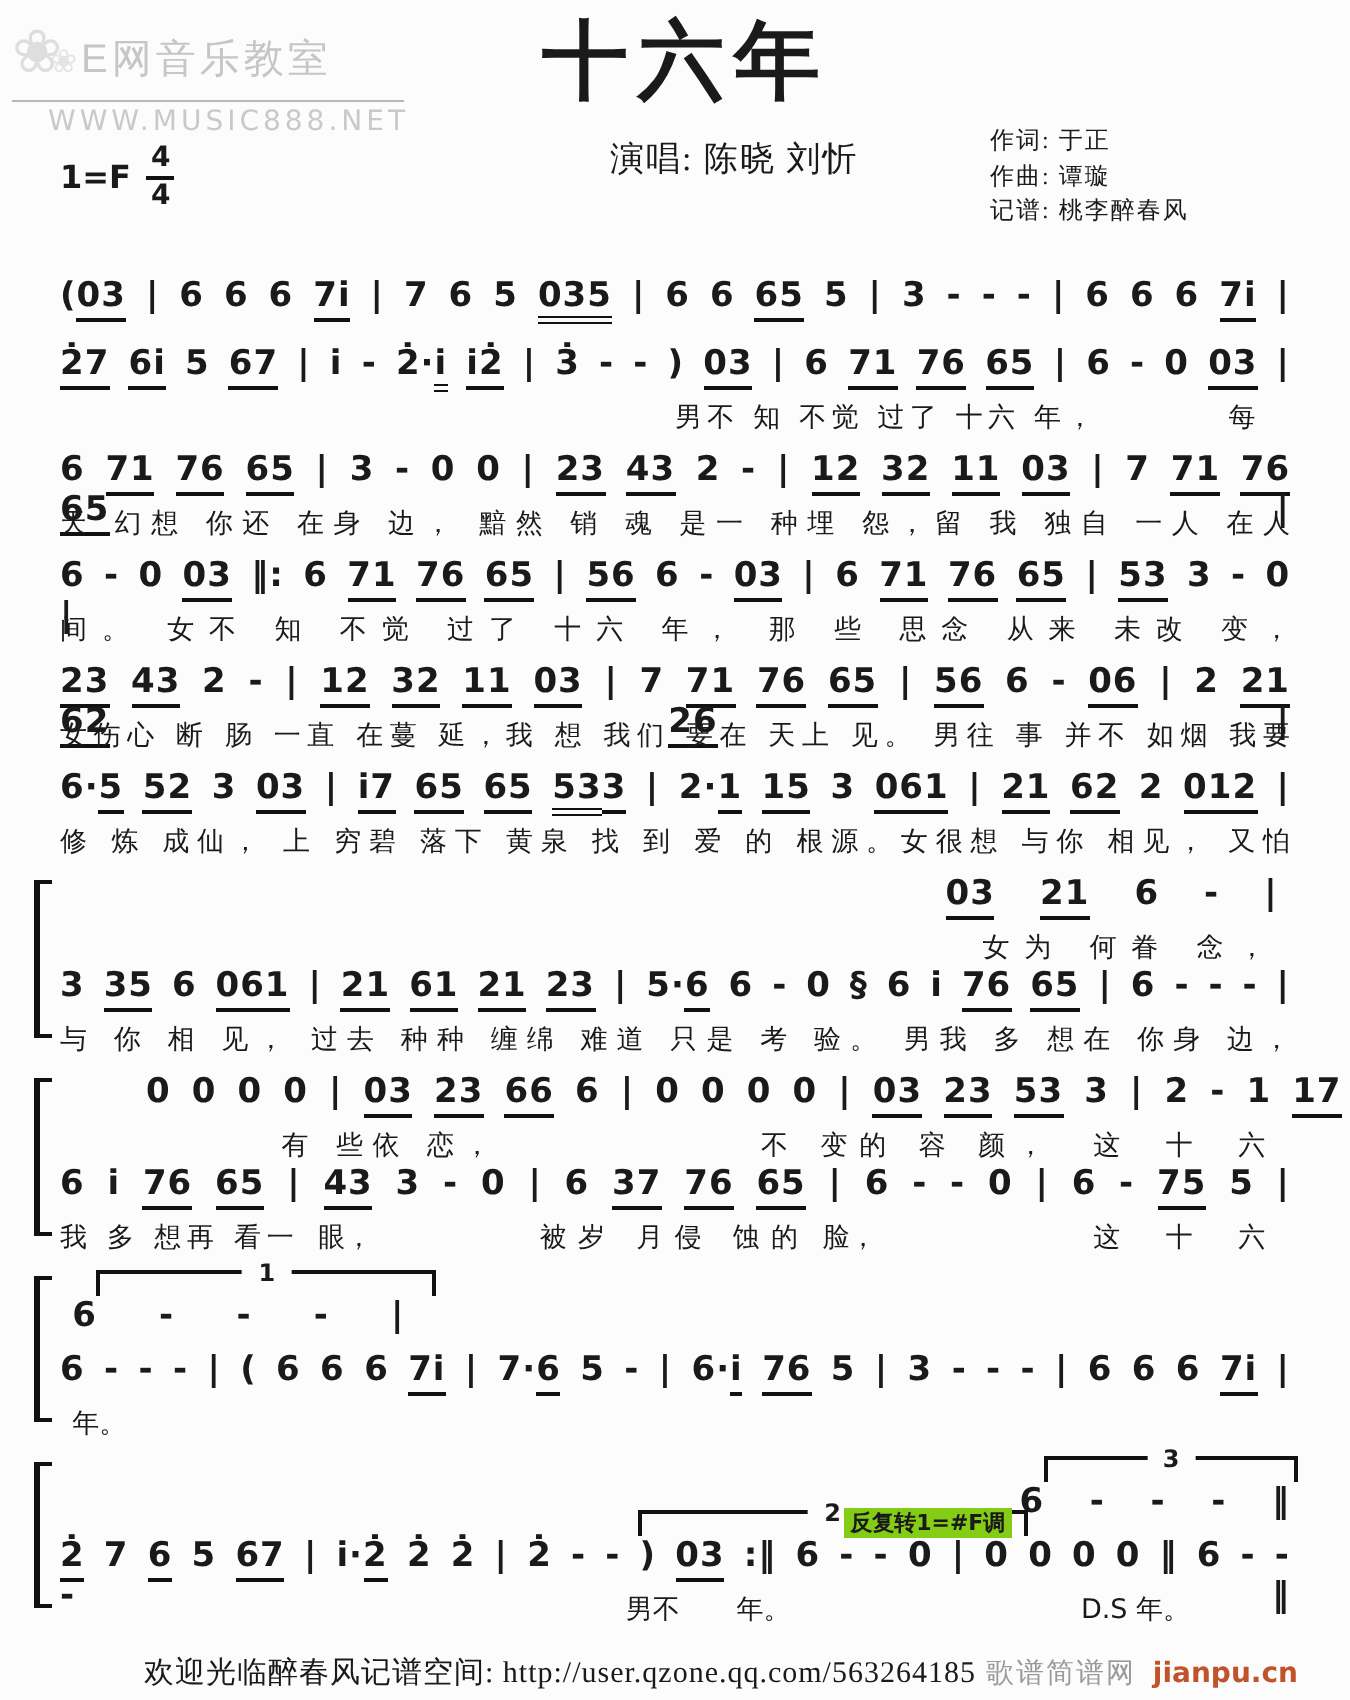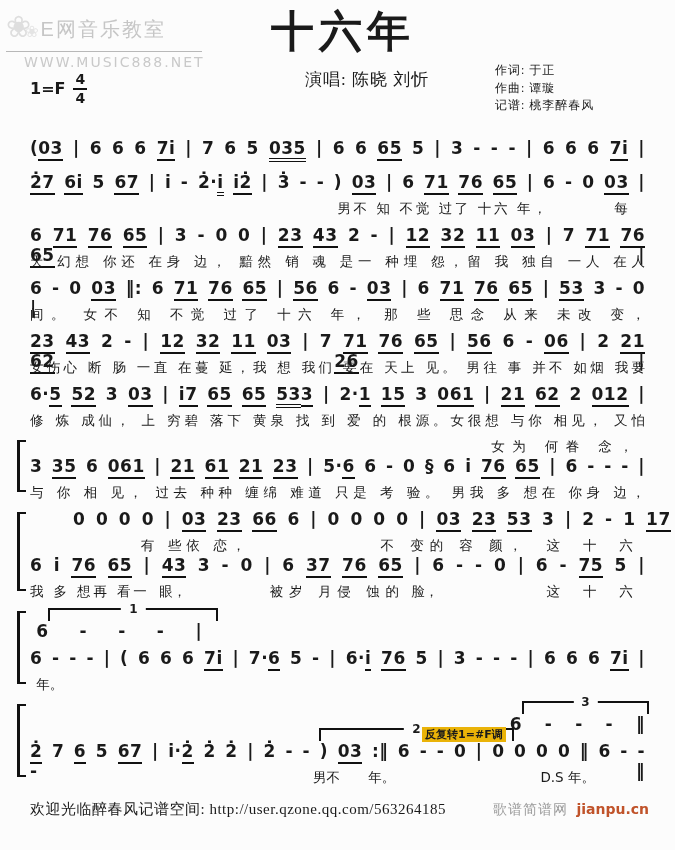--- a/index.html
+++ b/index.html
@@ -40,24 +40,24 @@
   .u1{border-bottom:2px solid #111;padding-bottom:1px;}
   .u2{border-bottom:4px double #111;}
   .lrow{position:relative;height:19px;}
   .lyr{position:absolute;top:1px;font-size:13.5px;white-space:nowrap;}
   .lyr.just{white-space:normal;text-align:justify;text-align-last:justify;}
   .volta{position:absolute;height:11px;border:2px solid #111;border-bottom:none;}
   .volta.row0{top:0;}
   .volta.row1{top:27px;}
   .vlabel{position:absolute;left:50%;transform:translate(-50%,-55%);background:#fcfcfc;
           padding:0 8px;font-size:12px;font-weight:bold;line-height:1;}
-  .vnote{position:absolute;right:6px;top:-3px;background:#eab308;padding:0 3px;
+  .vnote{position:absolute;right:6px;top:-3px;background:#84cc16;padding:0 3px;
          font-size:11px;font-weight:bold;white-space:nowrap;}
   
-  .footer{display:flex;justify-content:space-between;align-items:baseline;padding:6px 26px 0 30px;}
+  .footer{display:flex;justify-content:space-between;align-items:baseline;padding:6px 26px 0 30px;margin-left:42px;}
   .welcome{font-family:"Liberation Serif",serif;font-size:15px;letter-spacing:.5px;cursor:pointer;}
   .sitemark{font-size:14px;}
   .sitelabel{color:#9a9a9a;letter-spacing:1px;}
   .sitelink{color:#c0532a;font-weight:bold;text-decoration:none;cursor:pointer;margin-left:4px;}
 </style>
 </head>
 <body>
 
 <div class="page">
   <div class="header">
@@ -126,20 +126,23 @@
       </div>
       <div class="system">
         <div class="nrow">
           <div class="notes just" style="left: 0%; width: 100%;">6·<span class="u1">5</span> <span class="u1">52</span> 3 <span class="u1">03</span> | <span class="u1">i7</span> <span class="u1">65</span> <span class="u1">65</span> <span class="u2">53</span><span class="u1">3</span> | 2·<span class="u1">1</span> <span class="u1">15</span> 3 <span class="u1">061</span> | <span class="u1">21</span> <span class="u1">62</span> 2 <span class="u1">012</span> |</div>
         </div>
         <div class="lrow">
           <span class="lyr just" style="left: 0%; width: 100%;">修 炼 成仙， 上 穷碧 落下 黄泉 找 到 爱 的 根源。女很想 与你 相见， 又怕</span>
         </div>
       </div>
       <div class="system bracketed">
+        <div class="nrow">
+          <div class="notes just" style="left: 72%; width: 27%;"><span class="u1">03</span> <span class="u1">21</span> 6 - |</div>
+        </div>
         <div class="lrow">
           <span class="lyr just" style="left: 75%; width: 23%;">女为 何眷 念，</span>
         </div>
         <div class="nrow">
           <div class="notes just" style="left: 0%; width: 100%;">3 <span class="u1">35</span> 6 <span class="u1">061</span> | <span class="u1">21</span> <span class="u1">61</span> <span class="u1">21</span> <span class="u1">23</span> | 5·<span class="u1">6</span> 6 - 0 § 6 i <span class="u1">76</span> <span class="u1">65</span> | 6 - - - |</div>
         </div>
         <div class="lrow">
           <span class="lyr just" style="left: 0%; width: 100%;">与 你 相 见， 过去 种种 缠绵 难道 只是 考 验。 男我 多 想在 你身 边，</span>
         </div>
       </div>

